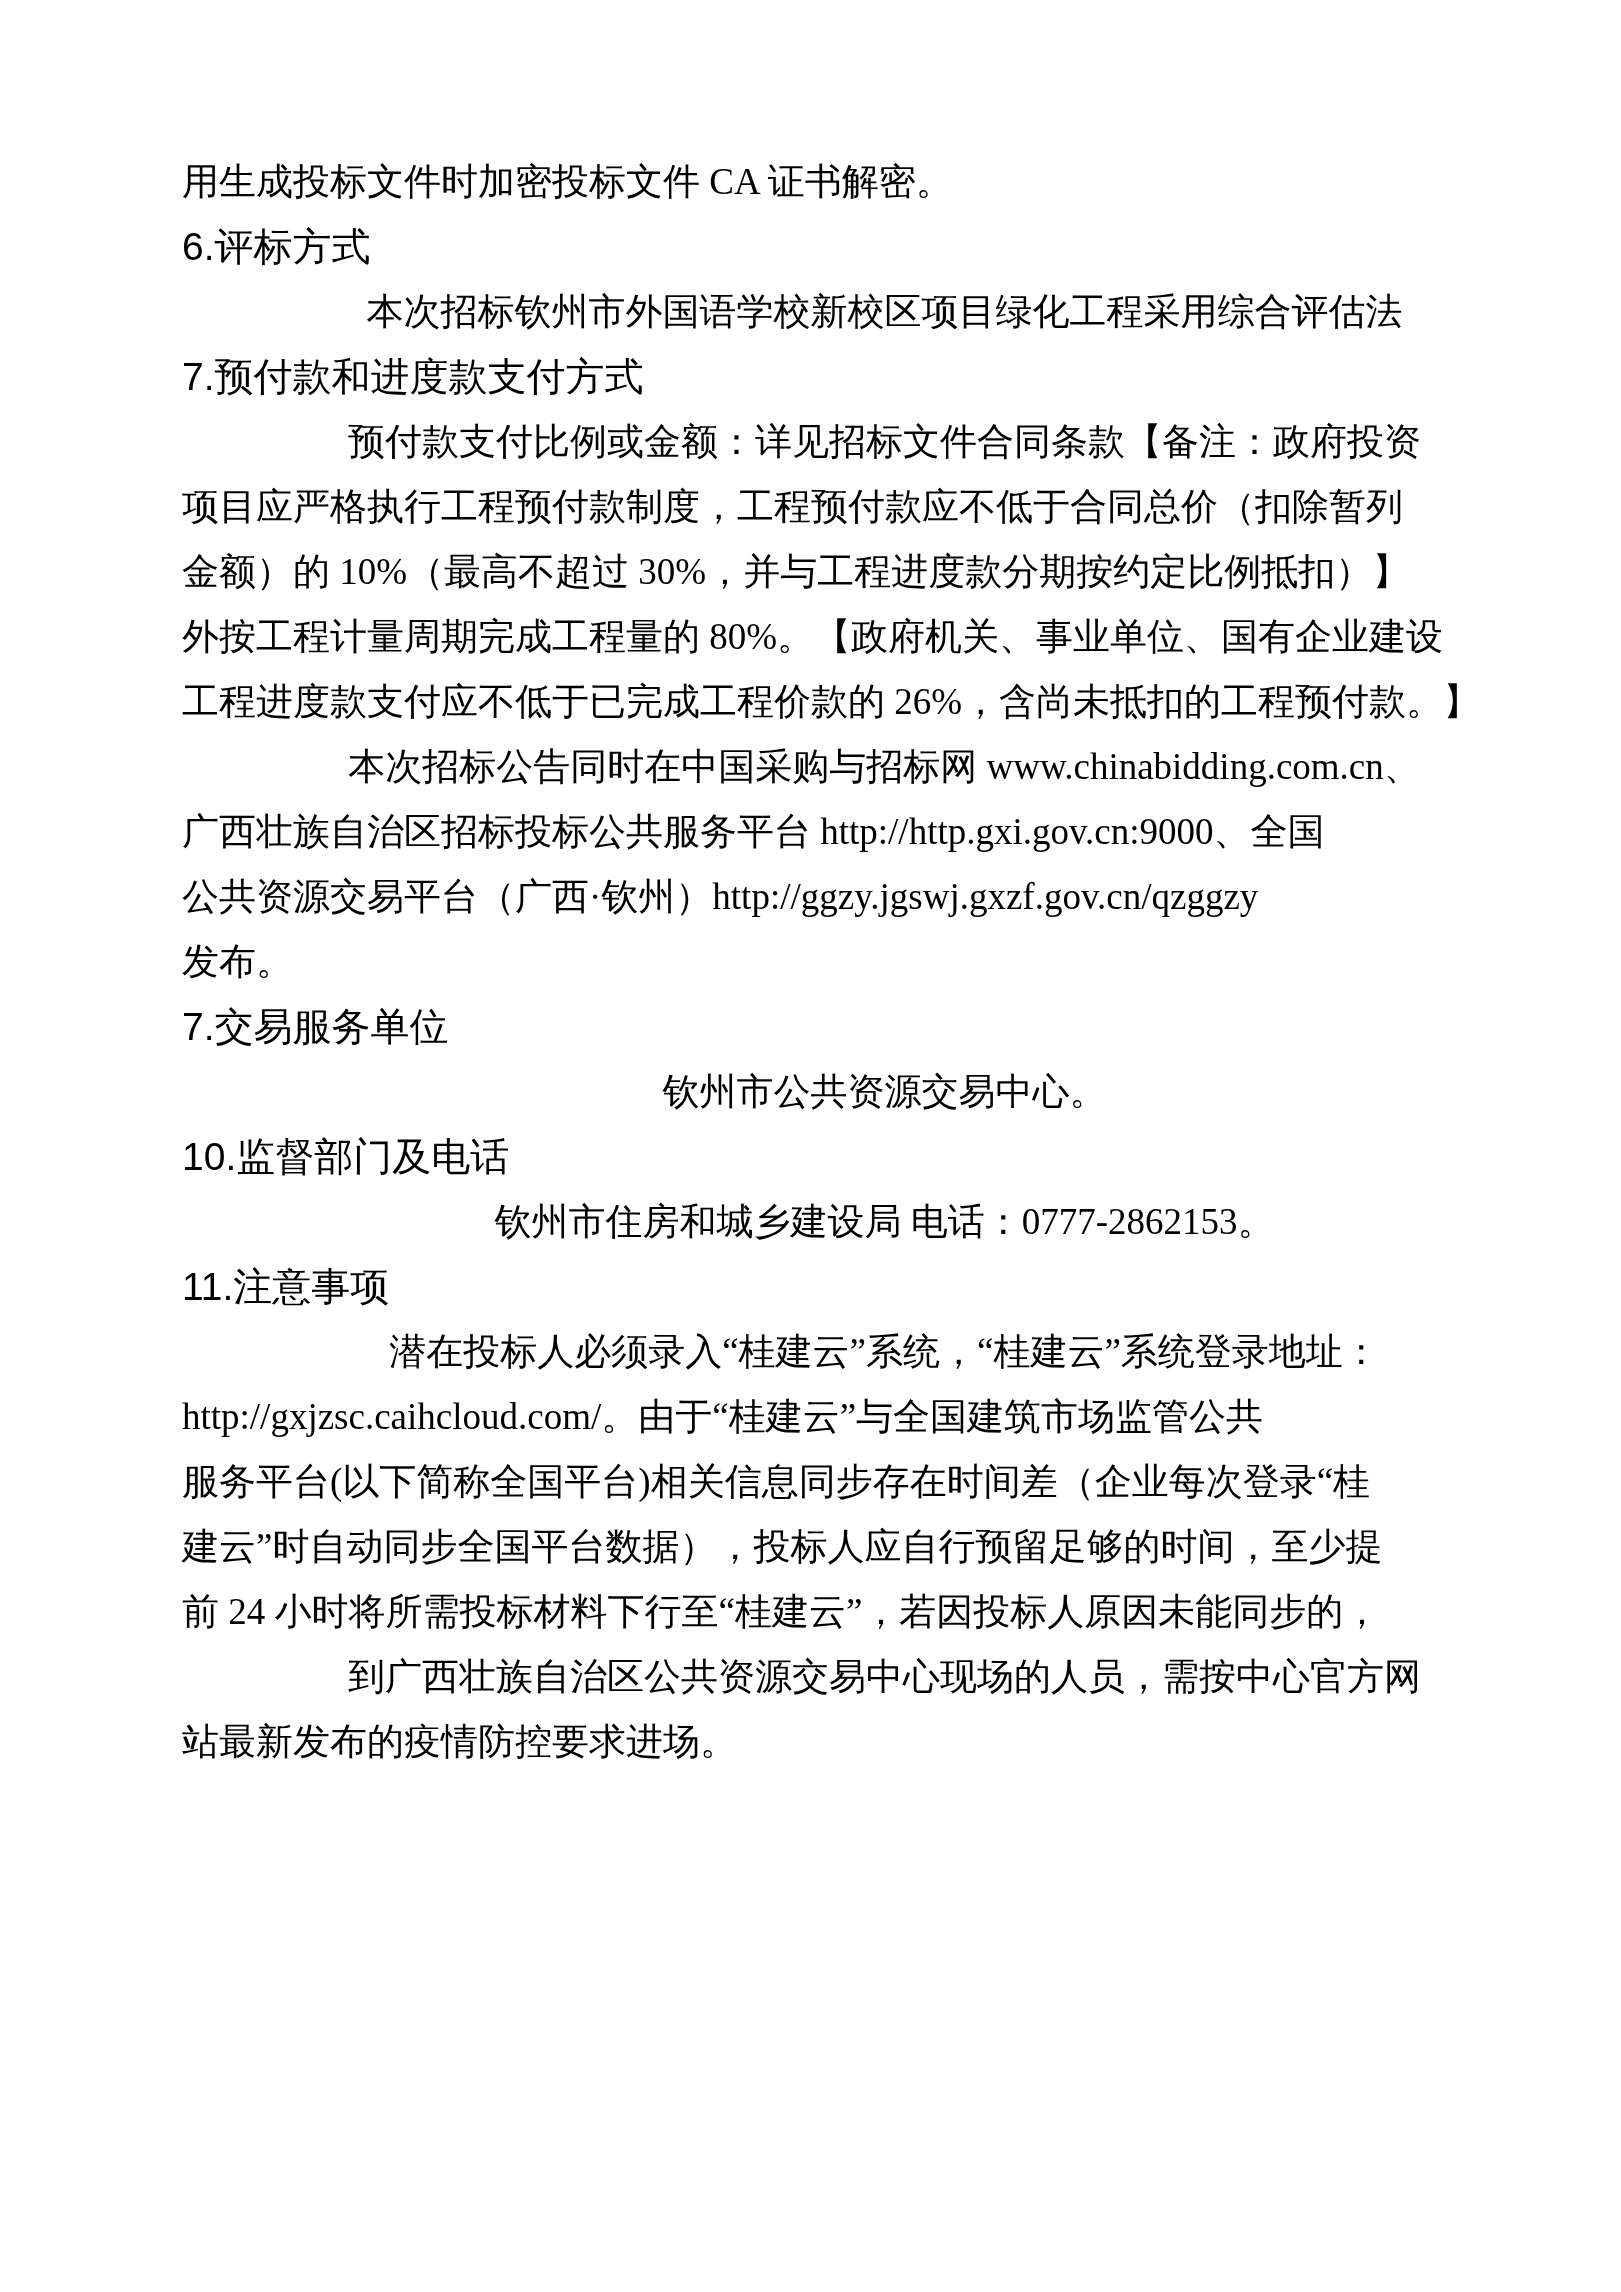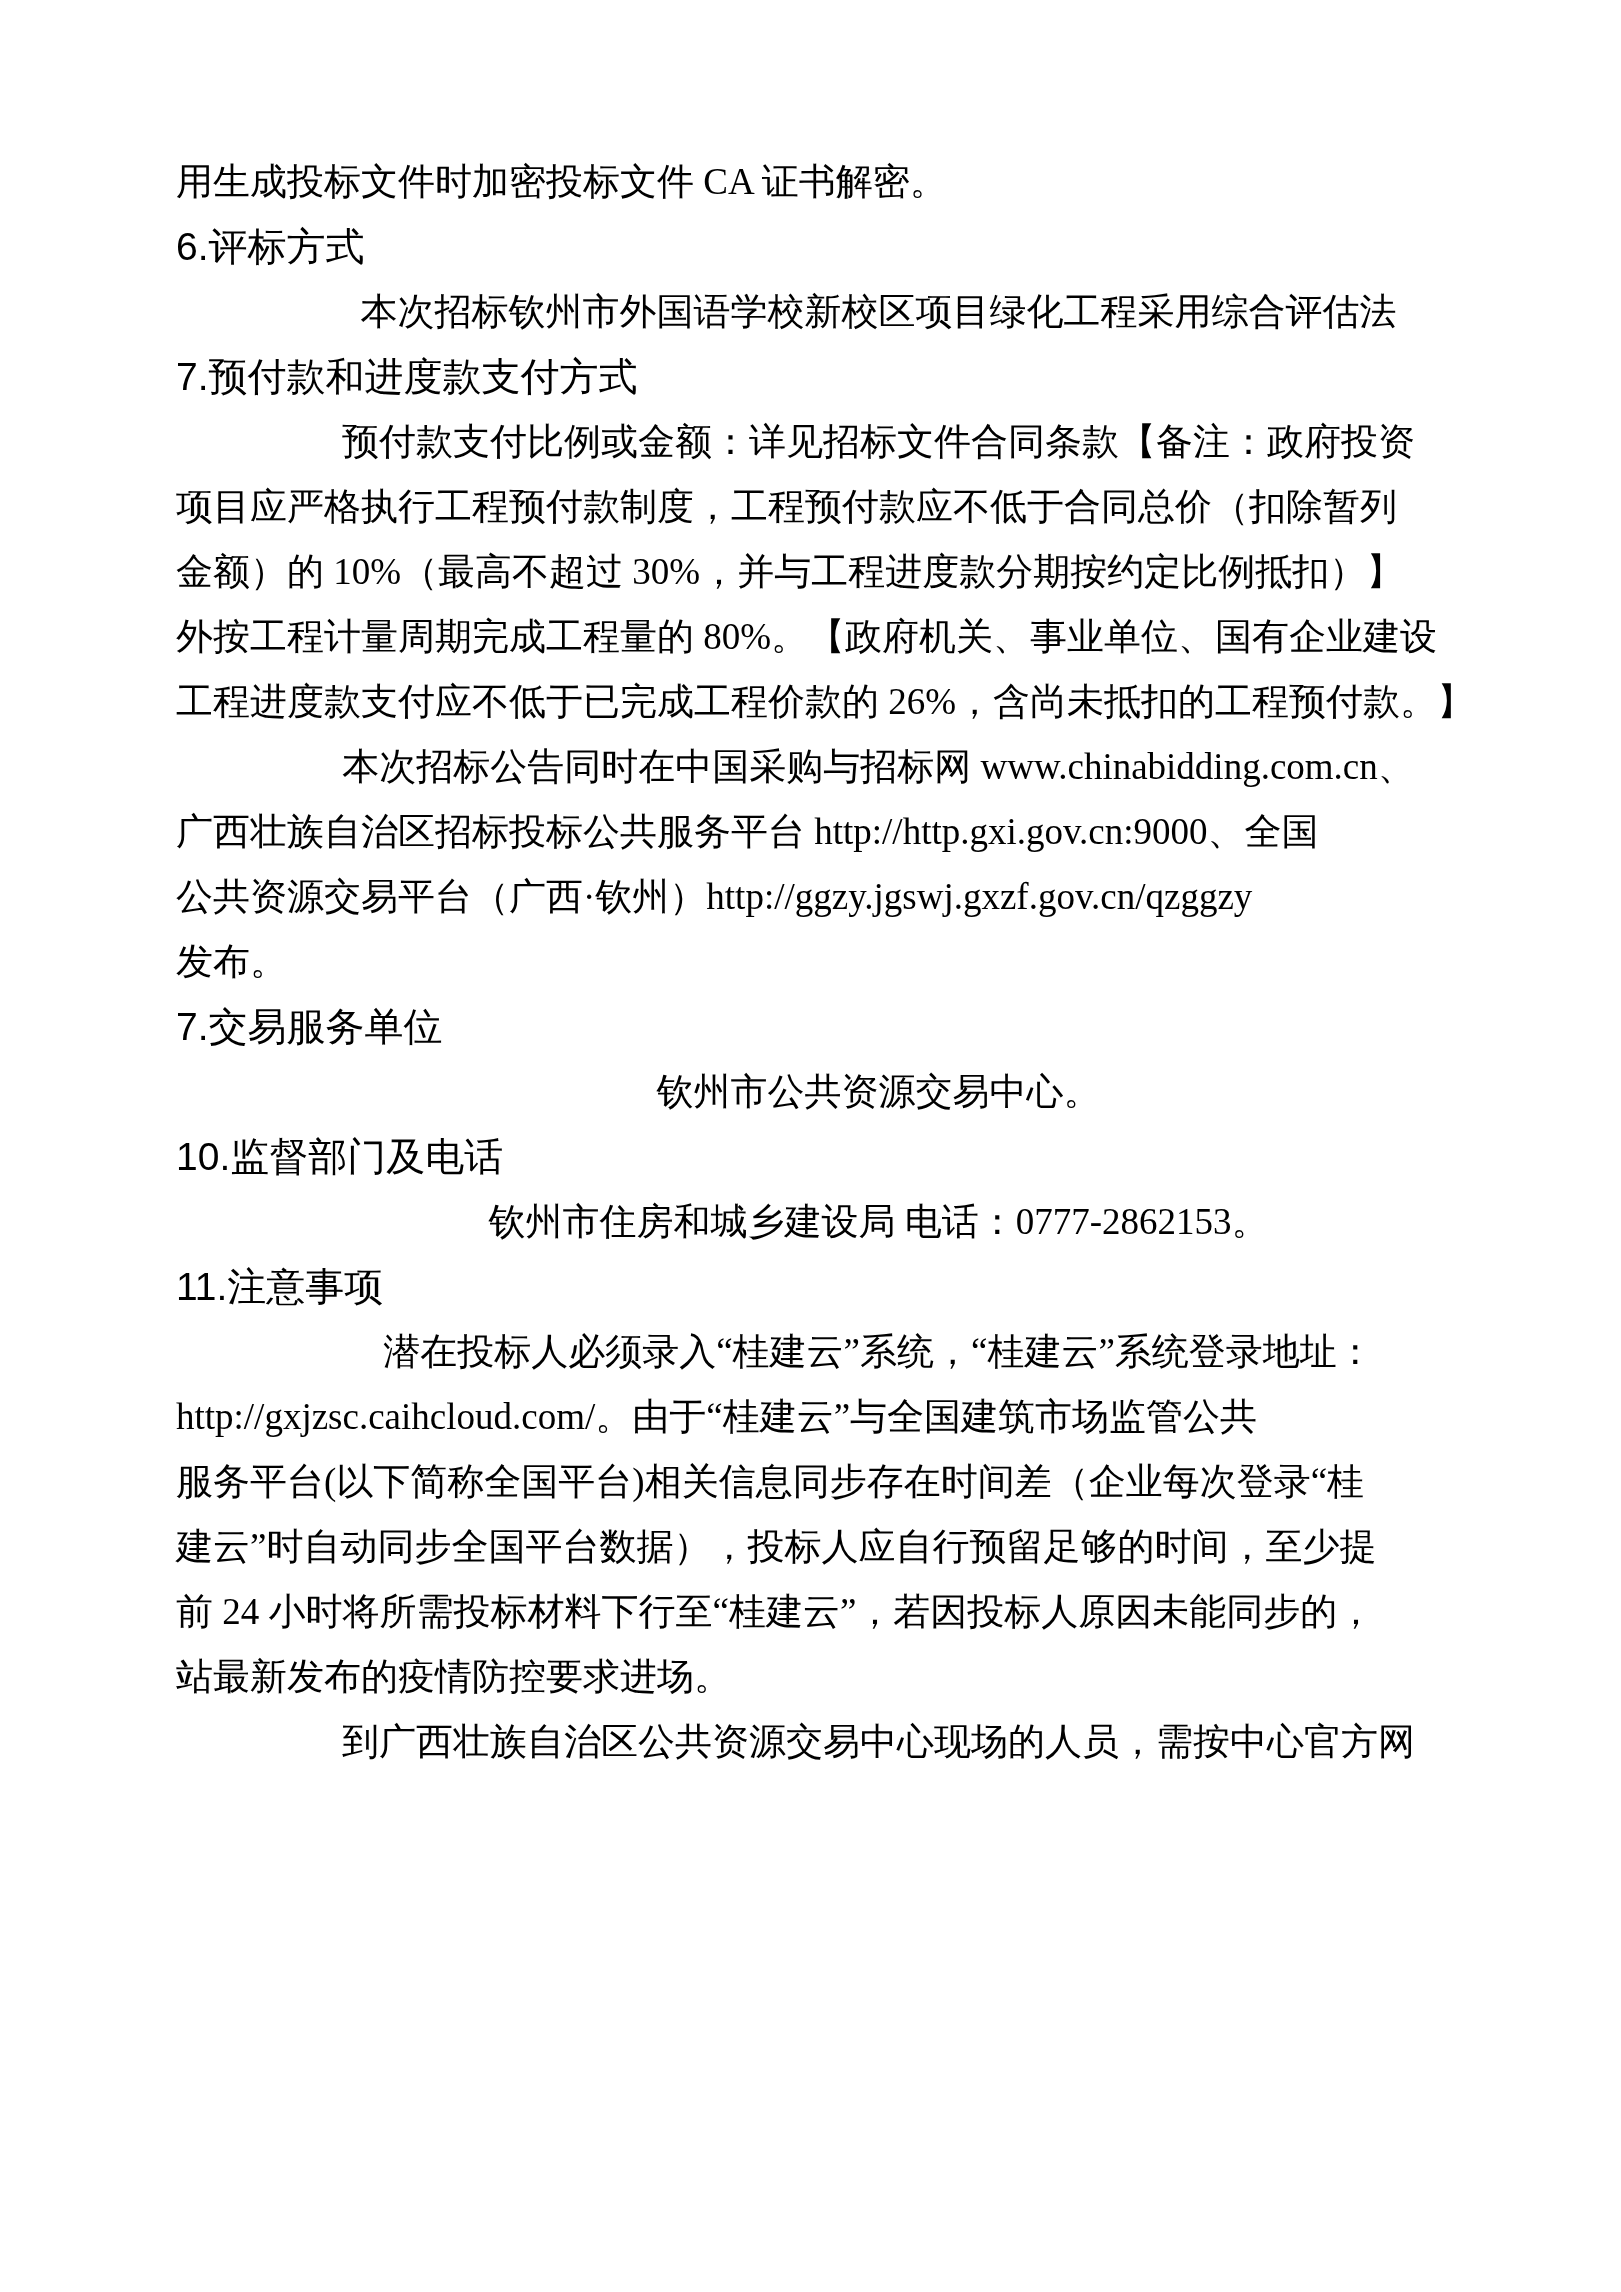--- a/index.html
+++ b/index.html
@@ -9,21 +9,21 @@
   }
   .page {
     position: relative;
     width: 1621px;
     height: 2293px;
     background: #ffffff;
     overflow: hidden;
   }
   .content {
     position: absolute;
-    left: 176px;
+    left: 182px;
     top: 149px;
     width: 1253px;
   }
   .line {
     margin: 0;
     padding: 0;
     height: 65px;
     line-height: 65px;
     font-size: 37px;
     color: #000000;
@@ -62,17 +62,17 @@
       <p class="line heading">7.交易服务单位</p>
       <p class="line indent">钦州市公共资源交易中心。</p>
       <p class="line heading">10.监督部门及电话</p>
       <p class="line indent">钦州市住房和城乡建设局 电话：0777-2862153。</p>
       <p class="line heading">11.注意事项</p>
       <p class="line indent">潜在投标人必须录入“桂建云”系统，“桂建云”系统登录地址：</p>
       <p class="line">http://gxjzsc.caihcloud.com/。由于“桂建云”与全国建筑市场监管公共</p>
       <p class="line">服务平台(以下简称全国平台)相关信息同步存在时间差（企业每次登录“桂</p>
       <p class="line">建云”时自动同步全国平台数据），投标人应自行预留足够的时间，至少提</p>
       <p class="line">前 24 小时将所需投标材料下行至“桂建云”，若因投标人原因未能同步的，</p>
+      <p class="line indent">到广西壮族自治区公共资源交易中心现场的人员，需按中心官方网</p>
       <p class="line">站最新发布的疫情防控要求进场。</p>
-      <p class="line indent">到广西壮族自治区公共资源交易中心现场的人员，需按中心官方网</p>
     </div>
 </div>
 
 
 </body></html>

